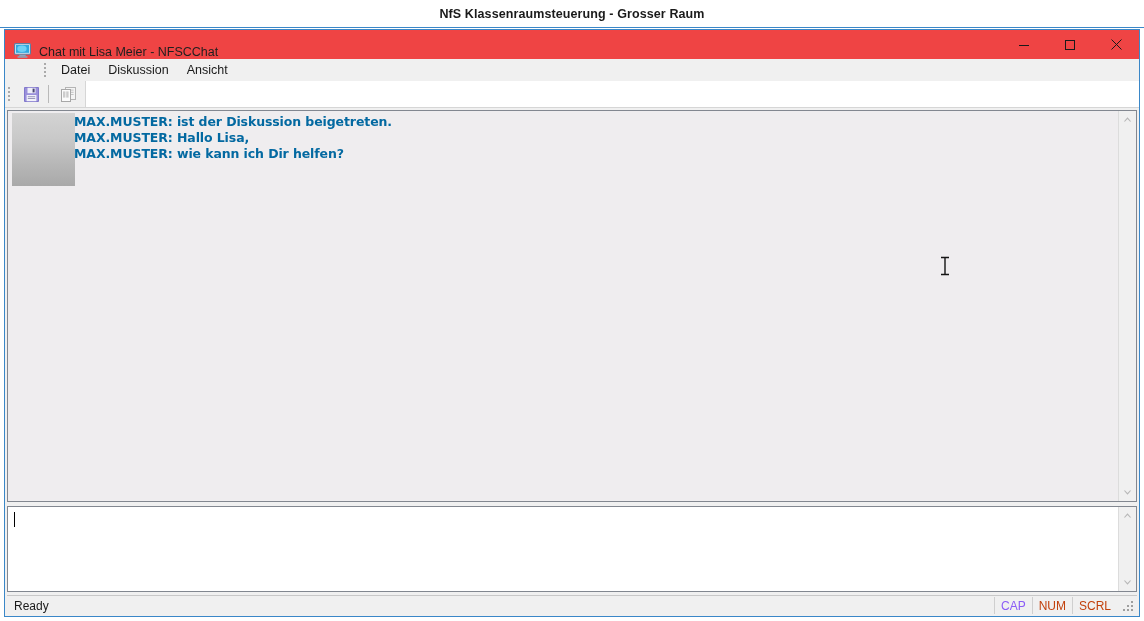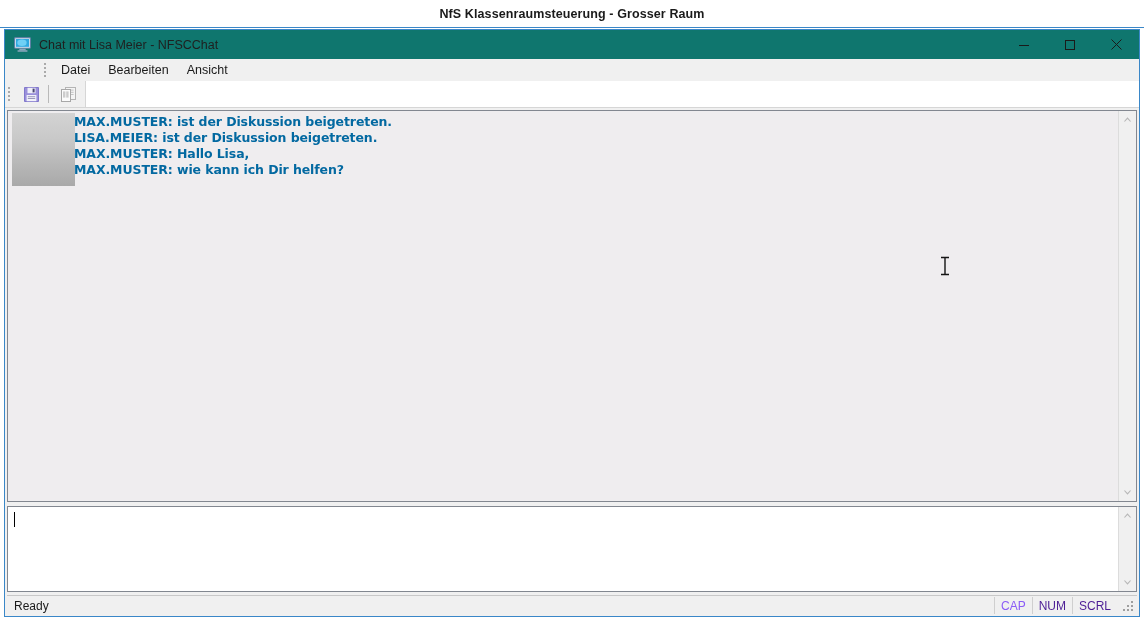--- a/index.html
+++ b/index.html
@@ -55,23 +55,23 @@
     border: 1px solid #3a87c8;
     box-sizing: border-box;
     display: flex;
     flex-direction: column;
   }
 
   
   #chat-titlebar {
     position: relative;
     height: 29px;
-    background: #0f766e;
-    display: flex;
-    align-items: center;
+    background: #ef4444;
+    display: flex;
+    align-items: flex-end;
     flex: 0 0 auto;
   }
   #chat-app-icon {
     margin-left: 9px;
     width: 17px;
     height: 17px;
     flex: 0 0 auto;
     display: block;
   }
   #chat-title-text {
@@ -300,21 +300,21 @@
   }
   .status-ind {
     display: flex;
     align-items: center;
     justify-content: center;
     padding: 0 6px;
     font-size: 12px;
     border-left: 1px solid #cfcfcf;
     white-space: nowrap;
   }
-  .ind-on  { color: #4c1d95; }
+  .ind-on  { color: #c2410c; }
   .ind-off { color: #8b5cf6; margin-left: 7px; }
   #status-grip {
     width: 14px;
     height: 14px;
     margin-left: 4px;
     margin-right: 2px;
     align-self: flex-end;
     margin-bottom: 1px;
     background-image:
       radial-gradient(circle 1px at 11px 3px, #9e9e9e 99%, transparent 0),
@@ -362,21 +362,21 @@
             <line x1="1.5" y1="1.5" x2="11.5" y2="11.5" stroke="#1a1a1a" stroke-width="1"></line>
             <line x1="11.5" y1="1.5" x2="1.5" y2="11.5" stroke="#1a1a1a" stroke-width="1"></line>
           </svg>
         </div>
       </div>
     </div>
 
     <div id="menubar">
       <div class="menu-grip"></div>
       <div class="menu-item">Datei</div>
-      <div class="menu-item">Bearbeiten</div>
+      <div class="menu-item">Diskussion</div>
       <div class="menu-item">Ansicht</div>
     </div>
 
     <div id="toolbar">
       <div class="menu-grip"></div>
 
       <div class="tb-btn">
         <svg width="17" height="17" viewBox="0 0 17 17">
           <rect x="1" y="1" width="15" height="15" rx="1" fill="#7b72c8"></rect>
           <rect x="1.8" y="1.8" width="13.4" height="13.4" rx="0.8" fill="#9a90da"></rect>
@@ -402,21 +402,20 @@
         </svg>
       </div>
 
       <div id="toolbar-rest"></div>
     </div>
 
     <div id="transcript-pane">
       <div id="transcript-body">
 
         <div class="msg-line">MAX.MUSTER: ist der Diskussion beigetreten.</div>
-        <div class="msg-line">LISA.MEIER: ist der Diskussion beigetreten.</div>
         <div class="msg-line">MAX.MUSTER: Hallo Lisa,</div>
         <div class="msg-line">MAX.MUSTER: wie kann ich Dir helfen?</div>
 
         <div id="transcript-overlay"></div>
 
         <svg id="mouse-ibeam" viewBox="0 0 14 20">
           <path d="M3 1.5 h8 M7 1.5 v17 M3 18.5 h8" stroke="#151515" stroke-width="1.4" fill="none"></path>
         </svg>
       </div>
 

